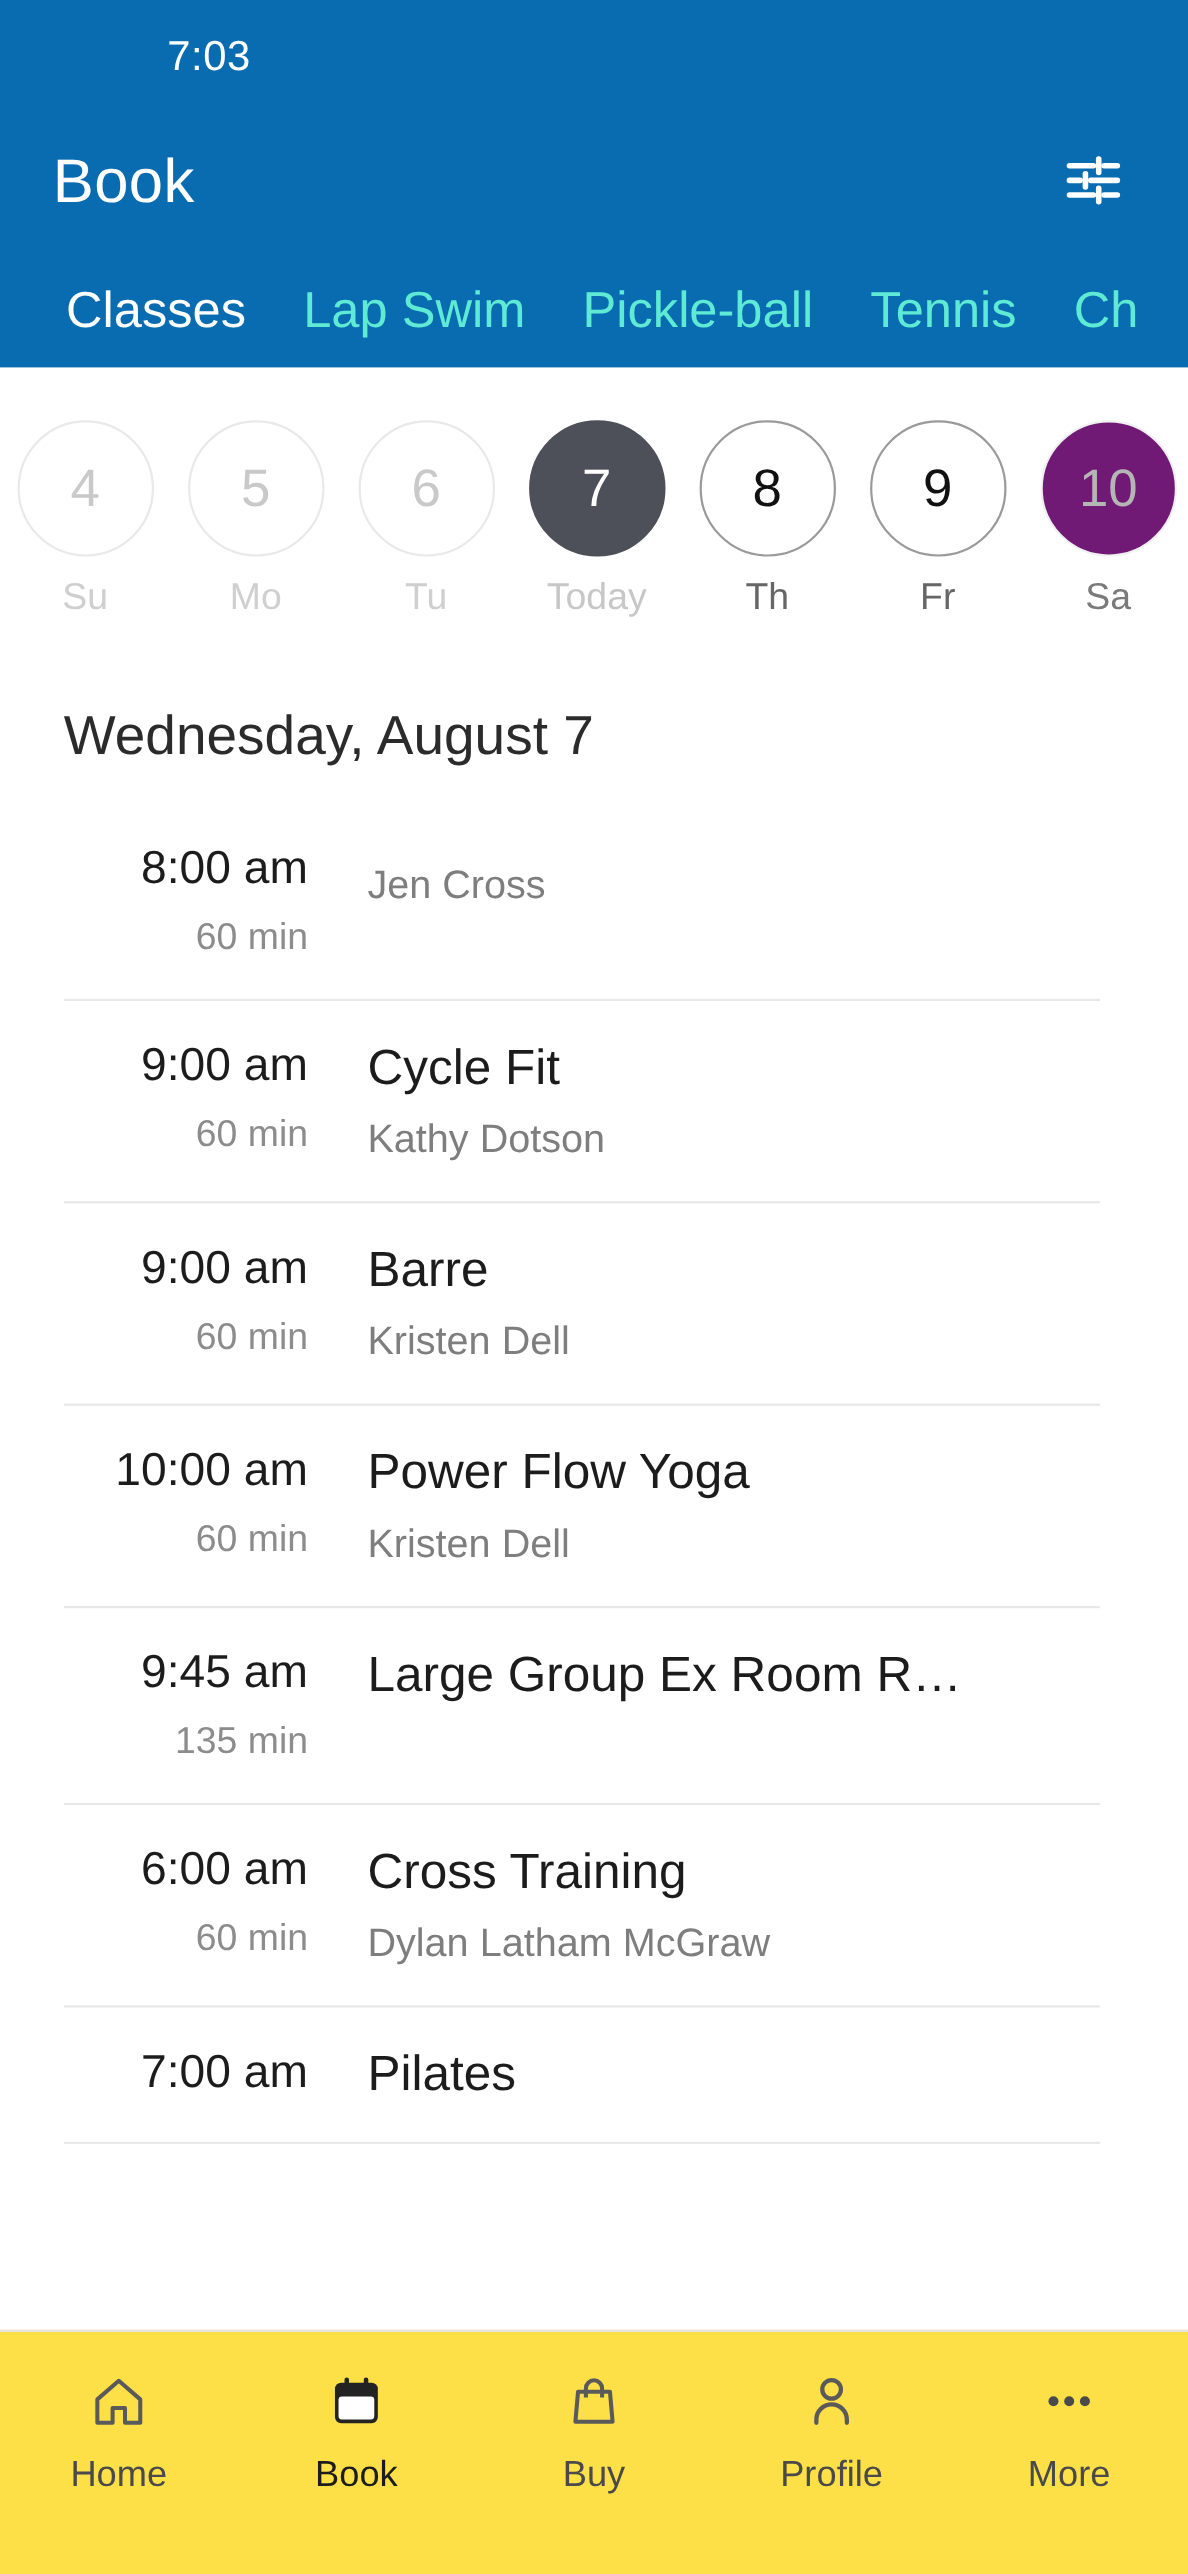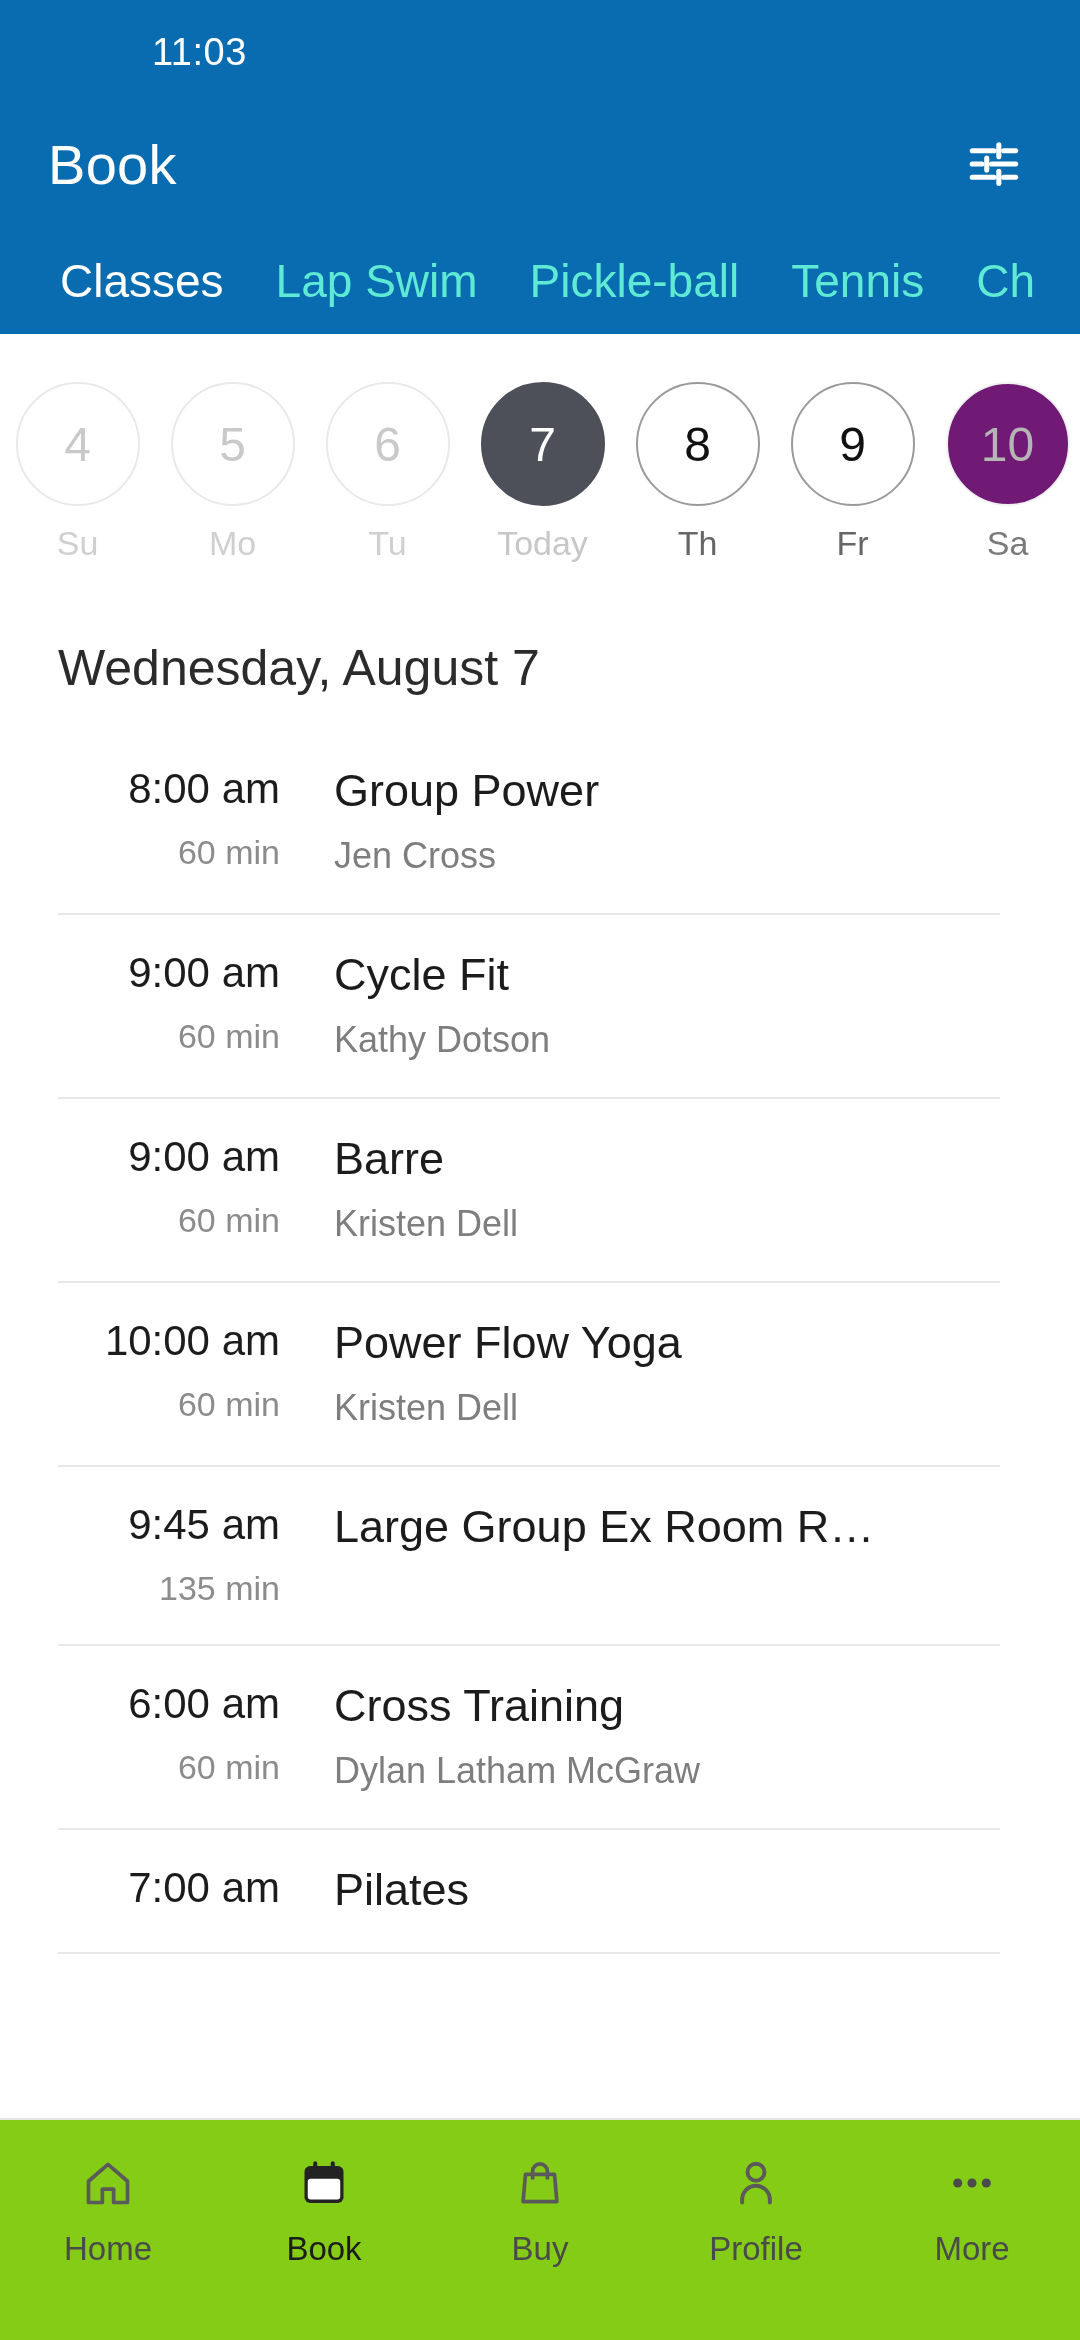--- a/index.html
+++ b/index.html
@@ -136,21 +136,21 @@
   .class-name {
     font-size:45px; color:#1c1c1c;
     white-space:nowrap; overflow:hidden; text-overflow:ellipsis;
   }
   .instructor { font-size:36px; color:#7e7e7e; margin-top:18px; }
 
   
   .bottomnav {
     position:absolute; left:0; bottom:0;
     width:1080px; height:222px;
-    background:#84cc16;
+    background:#fde047;
     border-top:2px solid #e4e4e4;
     display:flex; align-items:flex-start;
     padding-top:26px;
     z-index:5;
   }
   .navitem {
     flex:1 1 0;
     display:flex; flex-direction:column; align-items:center;
   }
   .navicon { height:74px; display:flex; align-items:center; justify-content:center; }
@@ -165,21 +165,21 @@
   }
 </style>
 </head>
 <body>
 
 <div id="app">
 
   <div class="header">
 
     <div class="statusbar">
-      <span class="status-time">11:03</span>
+      <span class="status-time">7:03</span>
     </div>
 
     <div class="titlebar">
       <span class="title-text">Book</span>
       <span class="filter-icon">
         <svg viewBox="0 0 24 24" fill="none" stroke="#ffffff" stroke-width="2.1" stroke-linecap="round">
           <line x1="3" y1="6.5" x2="12" y2="6.5"></line>
           <line x1="16" y1="6.5" x2="21" y2="6.5"></line>
           <line x1="14" y1="4" x2="14" y2="9"></line>
           <line x1="3" y1="12" x2="7" y2="12"></line>
@@ -234,21 +234,20 @@
 
   <div class="day-heading">Wednesday, August 7</div>
 
   <div class="classlist" id="classlist">
       <div class="class-row">
         <div class="col-time">
           <div class="time-text">8:00 am</div>
           <div class="dur-text">60 min</div>
         </div>
         <div class="col-info">
-          <div class="class-name">Group Power</div>
           <div class="instructor">Jen Cross</div>
         </div>
       </div>
       <div class="class-row">
         <div class="col-time">
           <div class="time-text">9:00 am</div>
           <div class="dur-text">60 min</div>
         </div>
         <div class="col-info">
           <div class="class-name">Cycle Fit</div>

